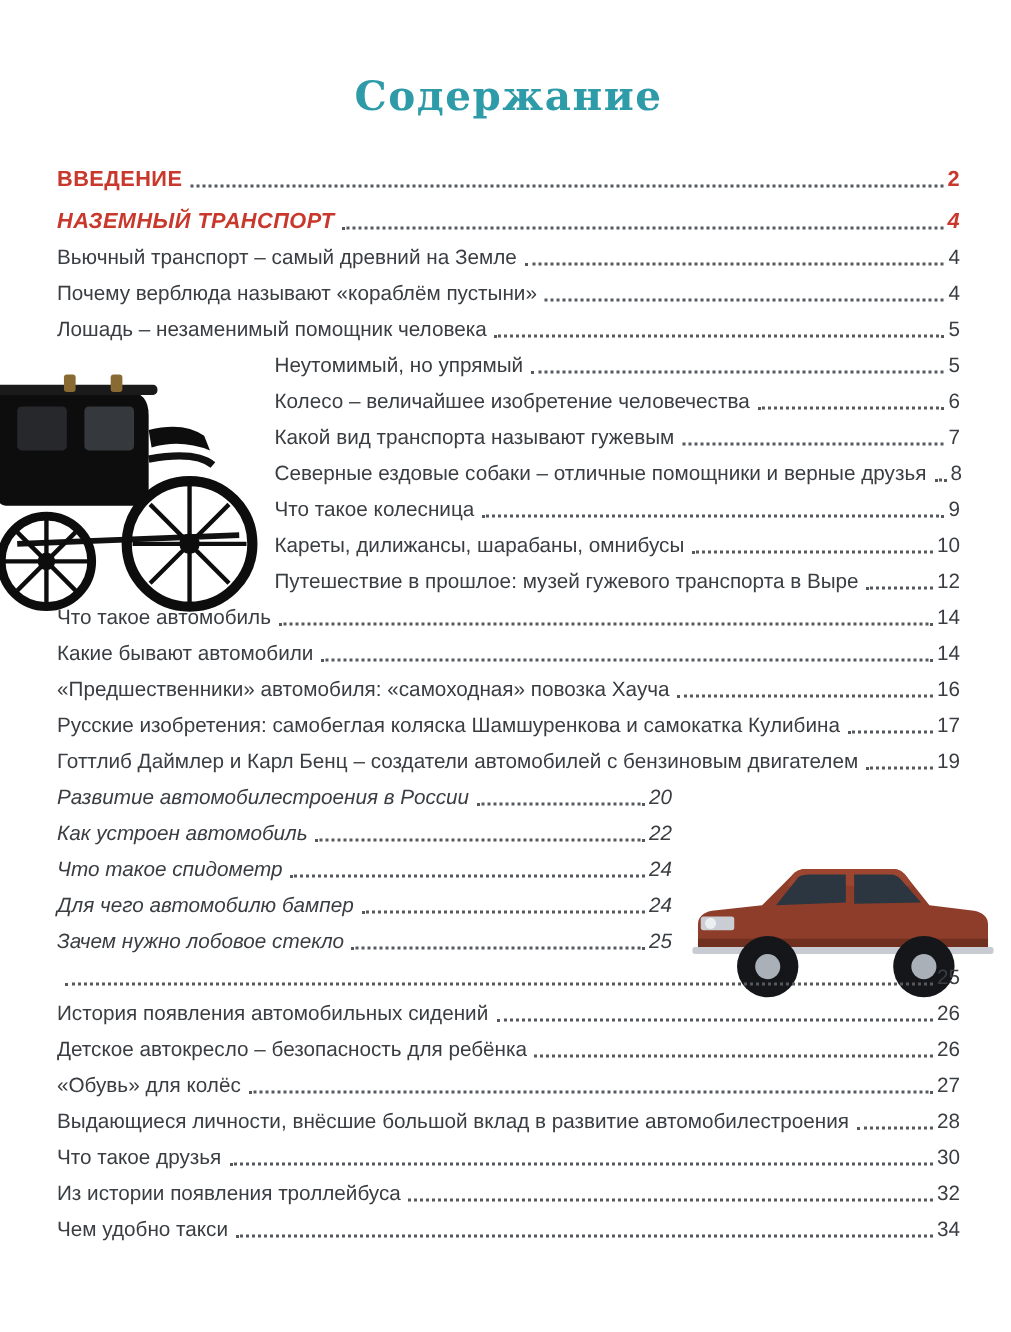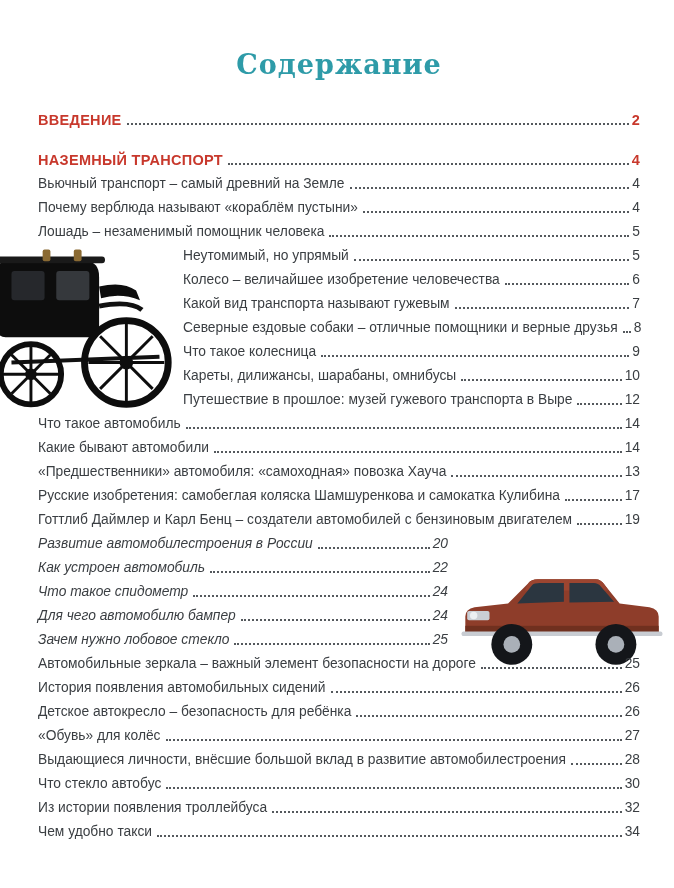--- a/index.html
+++ b/index.html
@@ -35,21 +35,21 @@
   .row .label, .row .page-num { line-height: 24px; white-space: nowrap; }
   .row .dots {
     flex: 1 1 auto;
     min-width: 8px;
     border-bottom: 2px dotted #55595D;
     margin: 0 3px 7px 5px;
   }
   .row .page-num { text-align: right; }
   .row.heading { font-size: 14.5px; font-weight: bold; letter-spacing: .3px; }
   .row.heading .label, .row.heading .page-num { color: #C8382C; }
-  .row.heading ~ .row.heading { margin-top: 16px; }
+  .row.heading ~ .row.heading { margin-top: 4px; font-style: italic; }
   .row.indent { padding-left: 145px; }
   .row.short { margin-right: 192px; font-style: italic; }
   .illus { position: absolute; z-index: 1; }
   .carriage { left: -8px; top: 246px; width: 185px; height: 164px; }
   .car { left: 452px; top: 544px; width: 220px; height: 132px; }
 </style>
 </head>
 <body>
 
 <div class="page">
@@ -122,21 +122,21 @@
           <span class="page-num">14</span>
         </div>
         <div class="row normal">
           <span class="label">Какие бывают автомобили</span>
           <span class="dots"></span>
           <span class="page-num">14</span>
         </div>
         <div class="row normal">
           <span class="label">«Предшественники» автомобиля: «самоходная» повозка Хауча</span>
           <span class="dots"></span>
-          <span class="page-num">13</span>
+          <span class="page-num">16</span>
         </div>
         <div class="row normal">
           <span class="label">Русские изобретения: самобеглая коляска Шамшуренкова и самокатка Кулибина</span>
           <span class="dots"></span>
           <span class="page-num">17</span>
         </div>
         <div class="row normal">
           <span class="label">Готтлиб Даймлер и Карл Бенц – создатели автомобилей с бензиновым двигателем</span>
           <span class="dots"></span>
           <span class="page-num">19</span>
@@ -160,21 +160,20 @@
           <span class="label">Для чего автомобилю бампер</span>
           <span class="dots"></span>
           <span class="page-num">24</span>
         </div>
         <div class="row short">
           <span class="label">Зачем нужно лобовое стекло</span>
           <span class="dots"></span>
           <span class="page-num">25</span>
         </div>
         <div class="row normal">
-          <span class="label">Автомобильные зеркала – важный элемент безопасности на дороге</span>
           <span class="dots"></span>
           <span class="page-num">25</span>
         </div>
         <div class="row normal">
           <span class="label">История появления автомобильных сидений</span>
           <span class="dots"></span>
           <span class="page-num">26</span>
         </div>
         <div class="row normal">
           <span class="label">Детское автокресло – безопасность для ребёнка</span>
@@ -185,21 +184,21 @@
           <span class="label">«Обувь» для колёс</span>
           <span class="dots"></span>
           <span class="page-num">27</span>
         </div>
         <div class="row normal">
           <span class="label">Выдающиеся личности, внёсшие большой вклад в развитие автомобилестроения</span>
           <span class="dots"></span>
           <span class="page-num">28</span>
         </div>
         <div class="row normal">
-          <span class="label">Что стекло автобус</span>
+          <span class="label">Что такое друзья</span>
           <span class="dots"></span>
           <span class="page-num">30</span>
         </div>
         <div class="row normal">
           <span class="label">Из истории появления троллейбуса</span>
           <span class="dots"></span>
           <span class="page-num">32</span>
         </div>
         <div class="row normal">
           <span class="label">Чем удобно такси</span>

